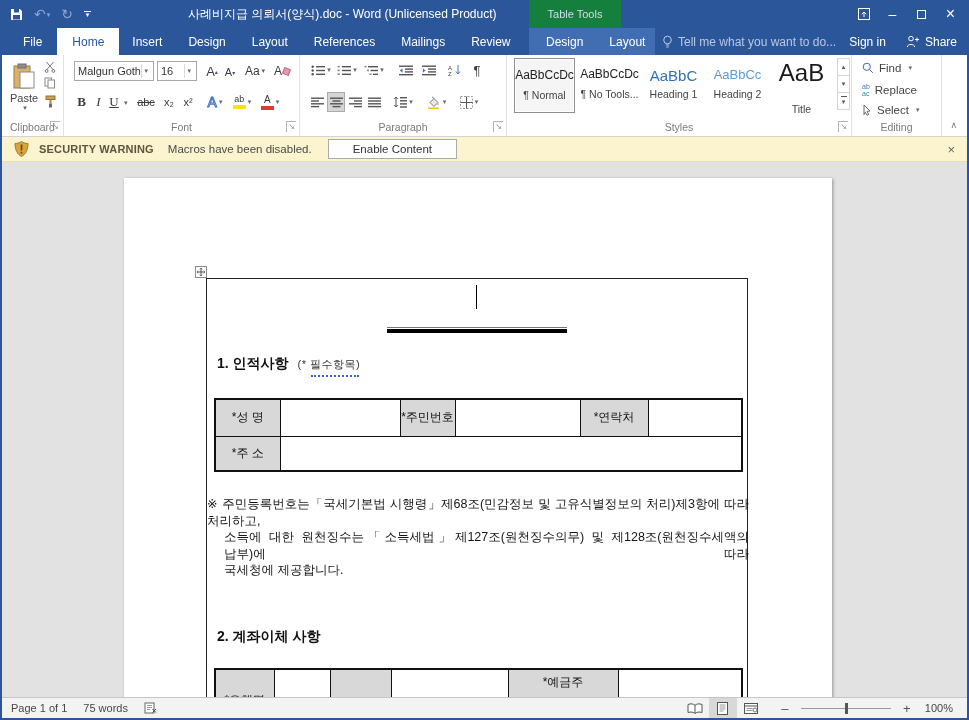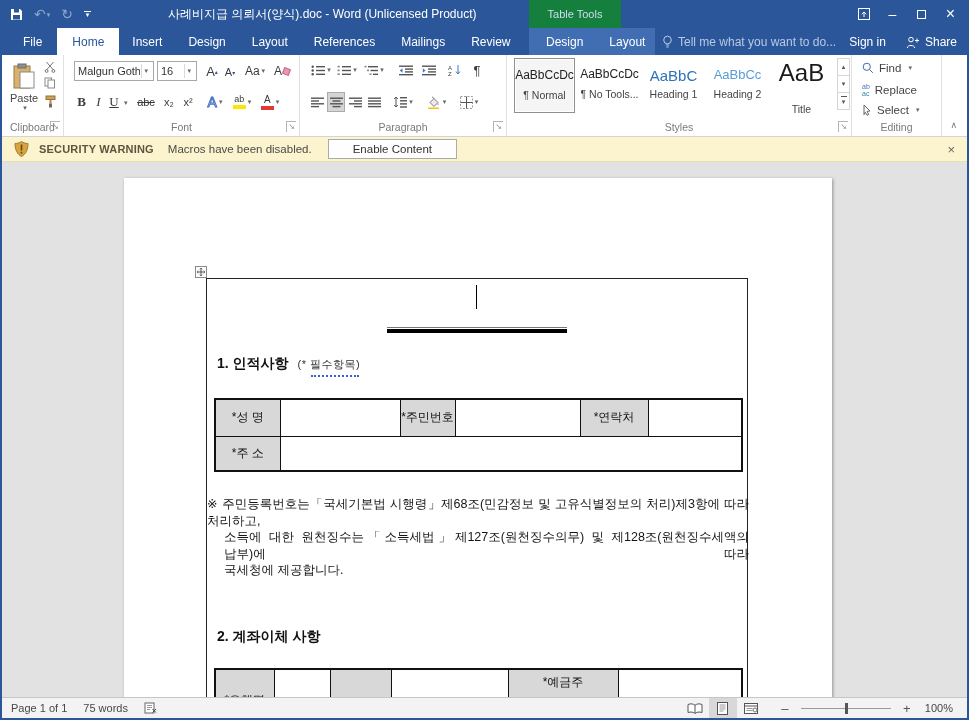--- a/index.html
+++ b/index.html
@@ -8,34 +8,34 @@
 .window{position:relative;width:969px;height:720px;background:#fff;overflow:hidden;border-left:2px solid #2b579a;border-right:2px solid #2b579a}
 
 .titlebar{position:absolute;left:0;top:0;right:0;height:28px;background:#2b579a;color:#fff}
 .qat{position:absolute;left:8px;top:0;height:28px;display:flex;align-items:center;gap:11px}
 .qat .g{font-size:14px;line-height:1;color:#fff;display:flex;align-items:center}
 .qat .dim{color:#8ea6cf}
 .qat .mini-dd{font-size:7px;color:#8ea6cf;margin-left:1px}
 .qat-more{display:flex;flex-direction:column;align-items:center;gap:1px}
 .qat-more i{display:block;width:7px;height:1px;background:#fff}
 .qat-more b{font-size:7px;color:#fff;font-weight:400;line-height:4px}
-.apptitle{position:absolute;left:166px;top:0;height:28px;line-height:28px;font-size:12px;white-space:nowrap;color:#fff}
+.apptitle{position:absolute;left:186px;top:0;height:28px;line-height:28px;font-size:12px;white-space:nowrap;color:#fff}
 .ctx-title{position:absolute;left:527px;top:0;width:92px;height:28px;background:#15803d;color:#cfdcf0;font-size:11px;text-align:center;line-height:29px}
 .winctl{position:absolute;right:2px;top:0;height:28px;display:flex;align-items:center}
 .wbtn{width:29px;height:28px;display:flex;align-items:center;justify-content:center;color:#fff;font-size:14px}
 .maxbox{width:9px;height:9px;border:1px solid #fff;display:block}
 
 .tabrow{position:absolute;left:0;top:28px;right:0;height:27px;background:#2b579a;color:#fff;font-size:12px}
 .tabs{display:flex;height:27px;padding-left:6px}
 .tab{padding:0 13px;display:flex;align-items:center;white-space:nowrap}
 .tab-active{background:#fff;color:#2b579a}
 .ctxgroup{position:absolute;left:527px;top:0;height:27px;width:126px;background:#416eb2;display:flex;padding-left:4px}
 .tellme{position:absolute;left:660px;top:0;height:27px;display:flex;align-items:center;gap:5px;color:#b9c8e6;font-size:12px}
 .tr-right{position:absolute;right:10px;top:0;height:27px;display:flex;align-items:center;gap:20px;color:#fff}
-.share-wrap{display:flex;align-items:flex-end;gap:5px}
+.share-wrap{display:flex;align-items:flex-start;gap:5px}
 
 .ribbon{position:absolute;left:0;top:55px;right:0;height:82px;background:#fff;border-bottom:1px solid #d4d4d4}
 .rgroup{position:absolute;top:0;height:81px;border-right:1px solid #e1e1e1}
 .glabel{position:absolute;bottom:3px;left:0;right:0;text-align:center;font-size:10.5px;color:#7a7a7a}
 .launcher{position:absolute;bottom:4px;right:3px;font-size:8px;color:#909090;line-height:1;border-top:1px solid #b5b5b5;border-left:1px solid #b5b5b5;padding:1px}
 .rbtn{position:absolute;display:flex;align-items:center;justify-content:center;color:#3b3b3b}
 .dd{font-size:7px;color:#666;margin-left:2px}
 .combo{position:absolute;height:20px;border:1px solid #a8a8a8;background:#fff;display:flex;align-items:center;font-size:11px;color:#333;padding:0 3px}
 .combo .nm{overflow:hidden;white-space:nowrap;display:inline-block}
 .combo .cdd{font-size:7px;color:#666;margin-left:auto;border-left:1px solid #d9d9d9;padding:3px 2px}

